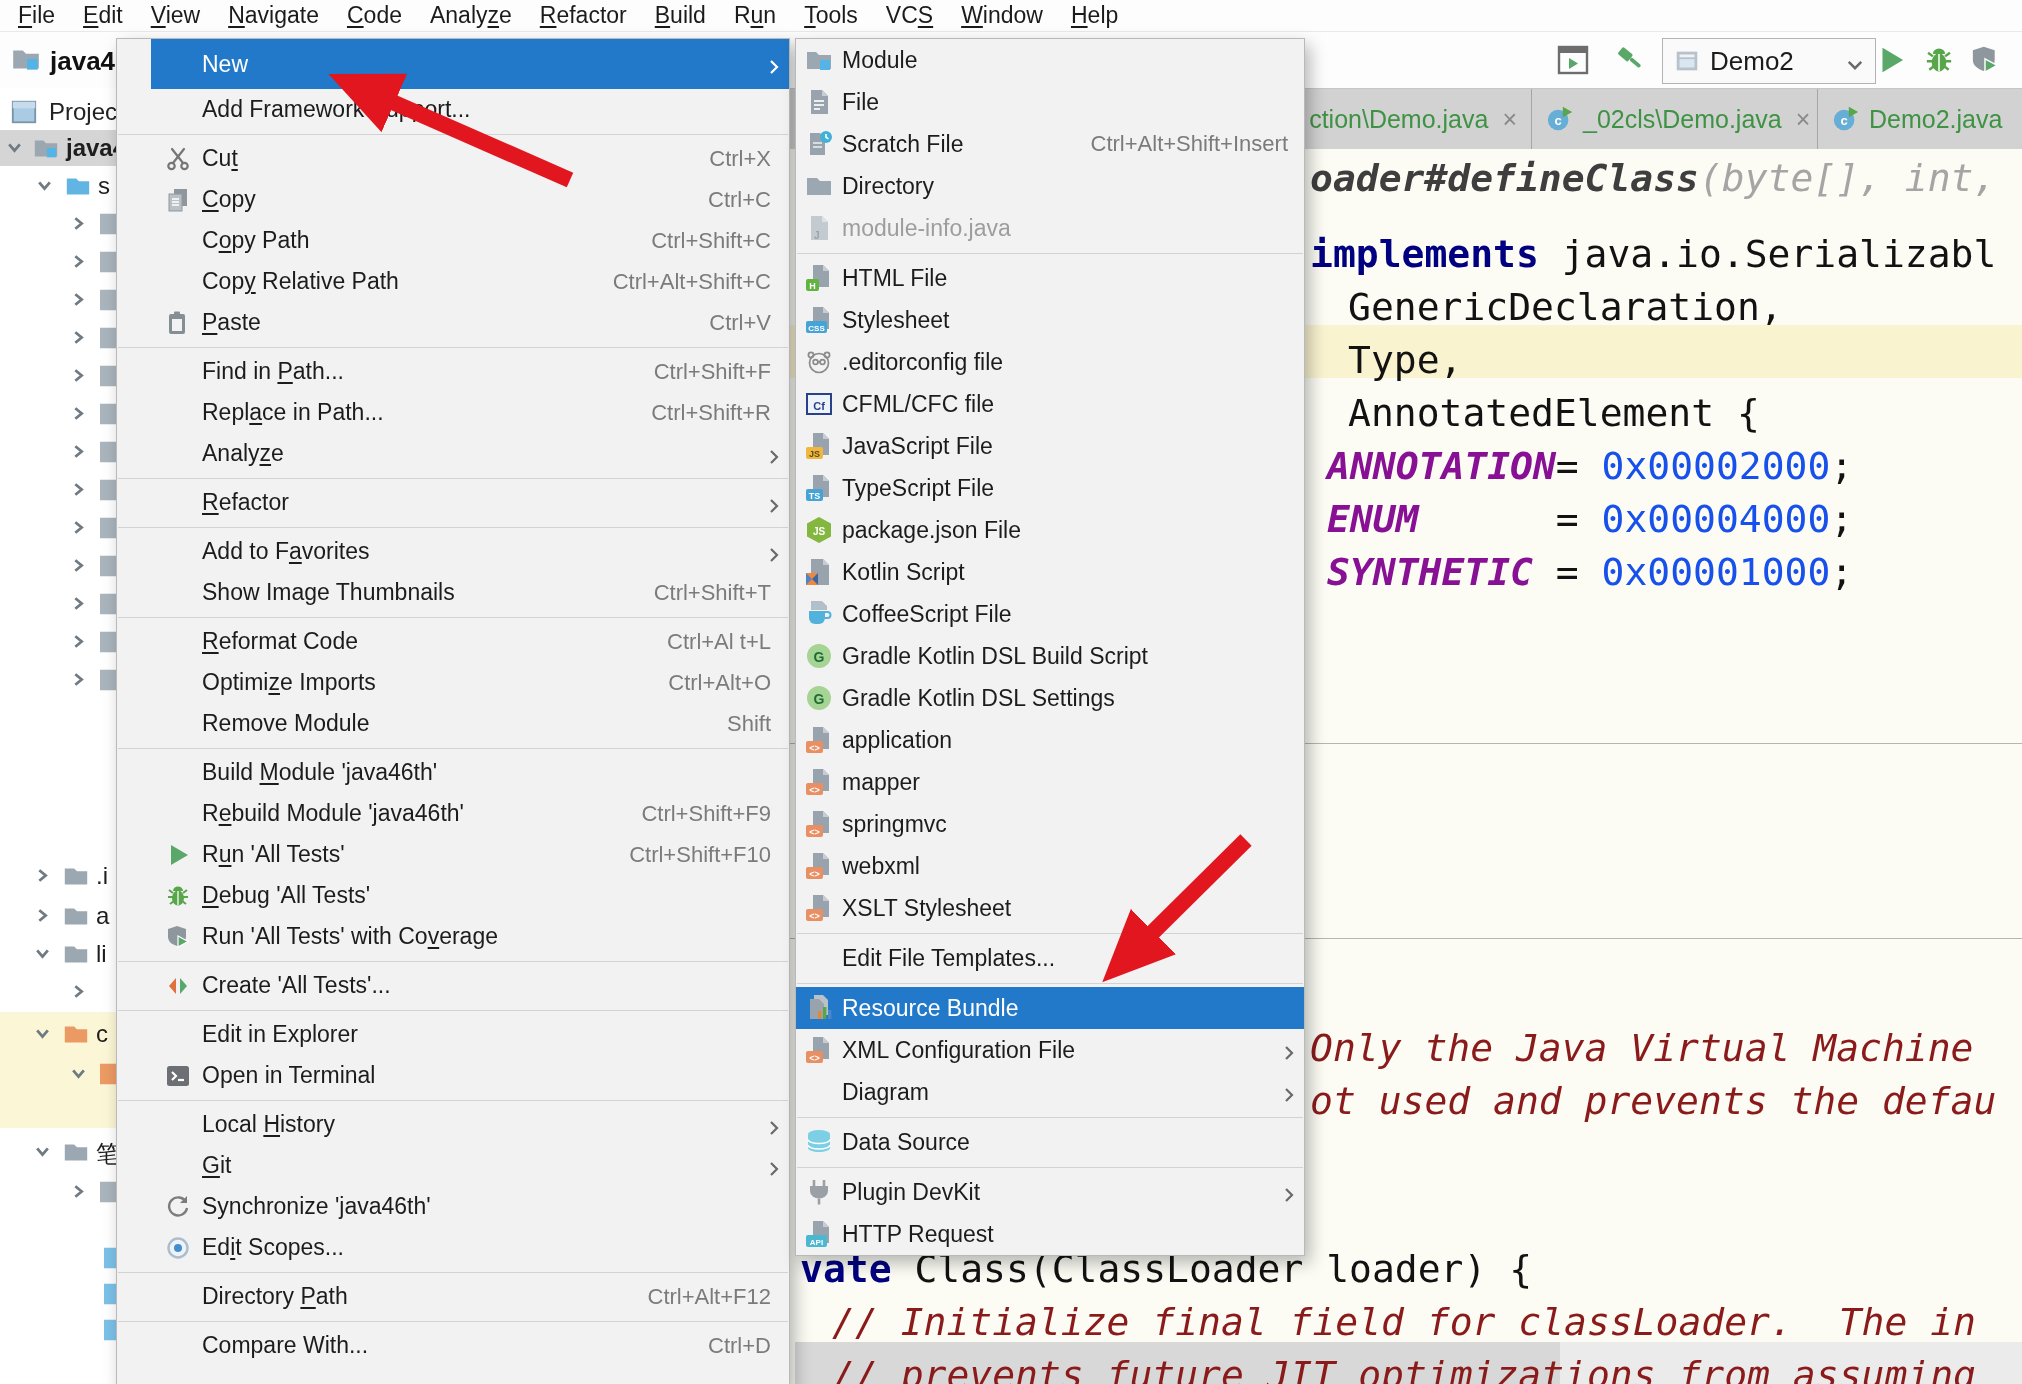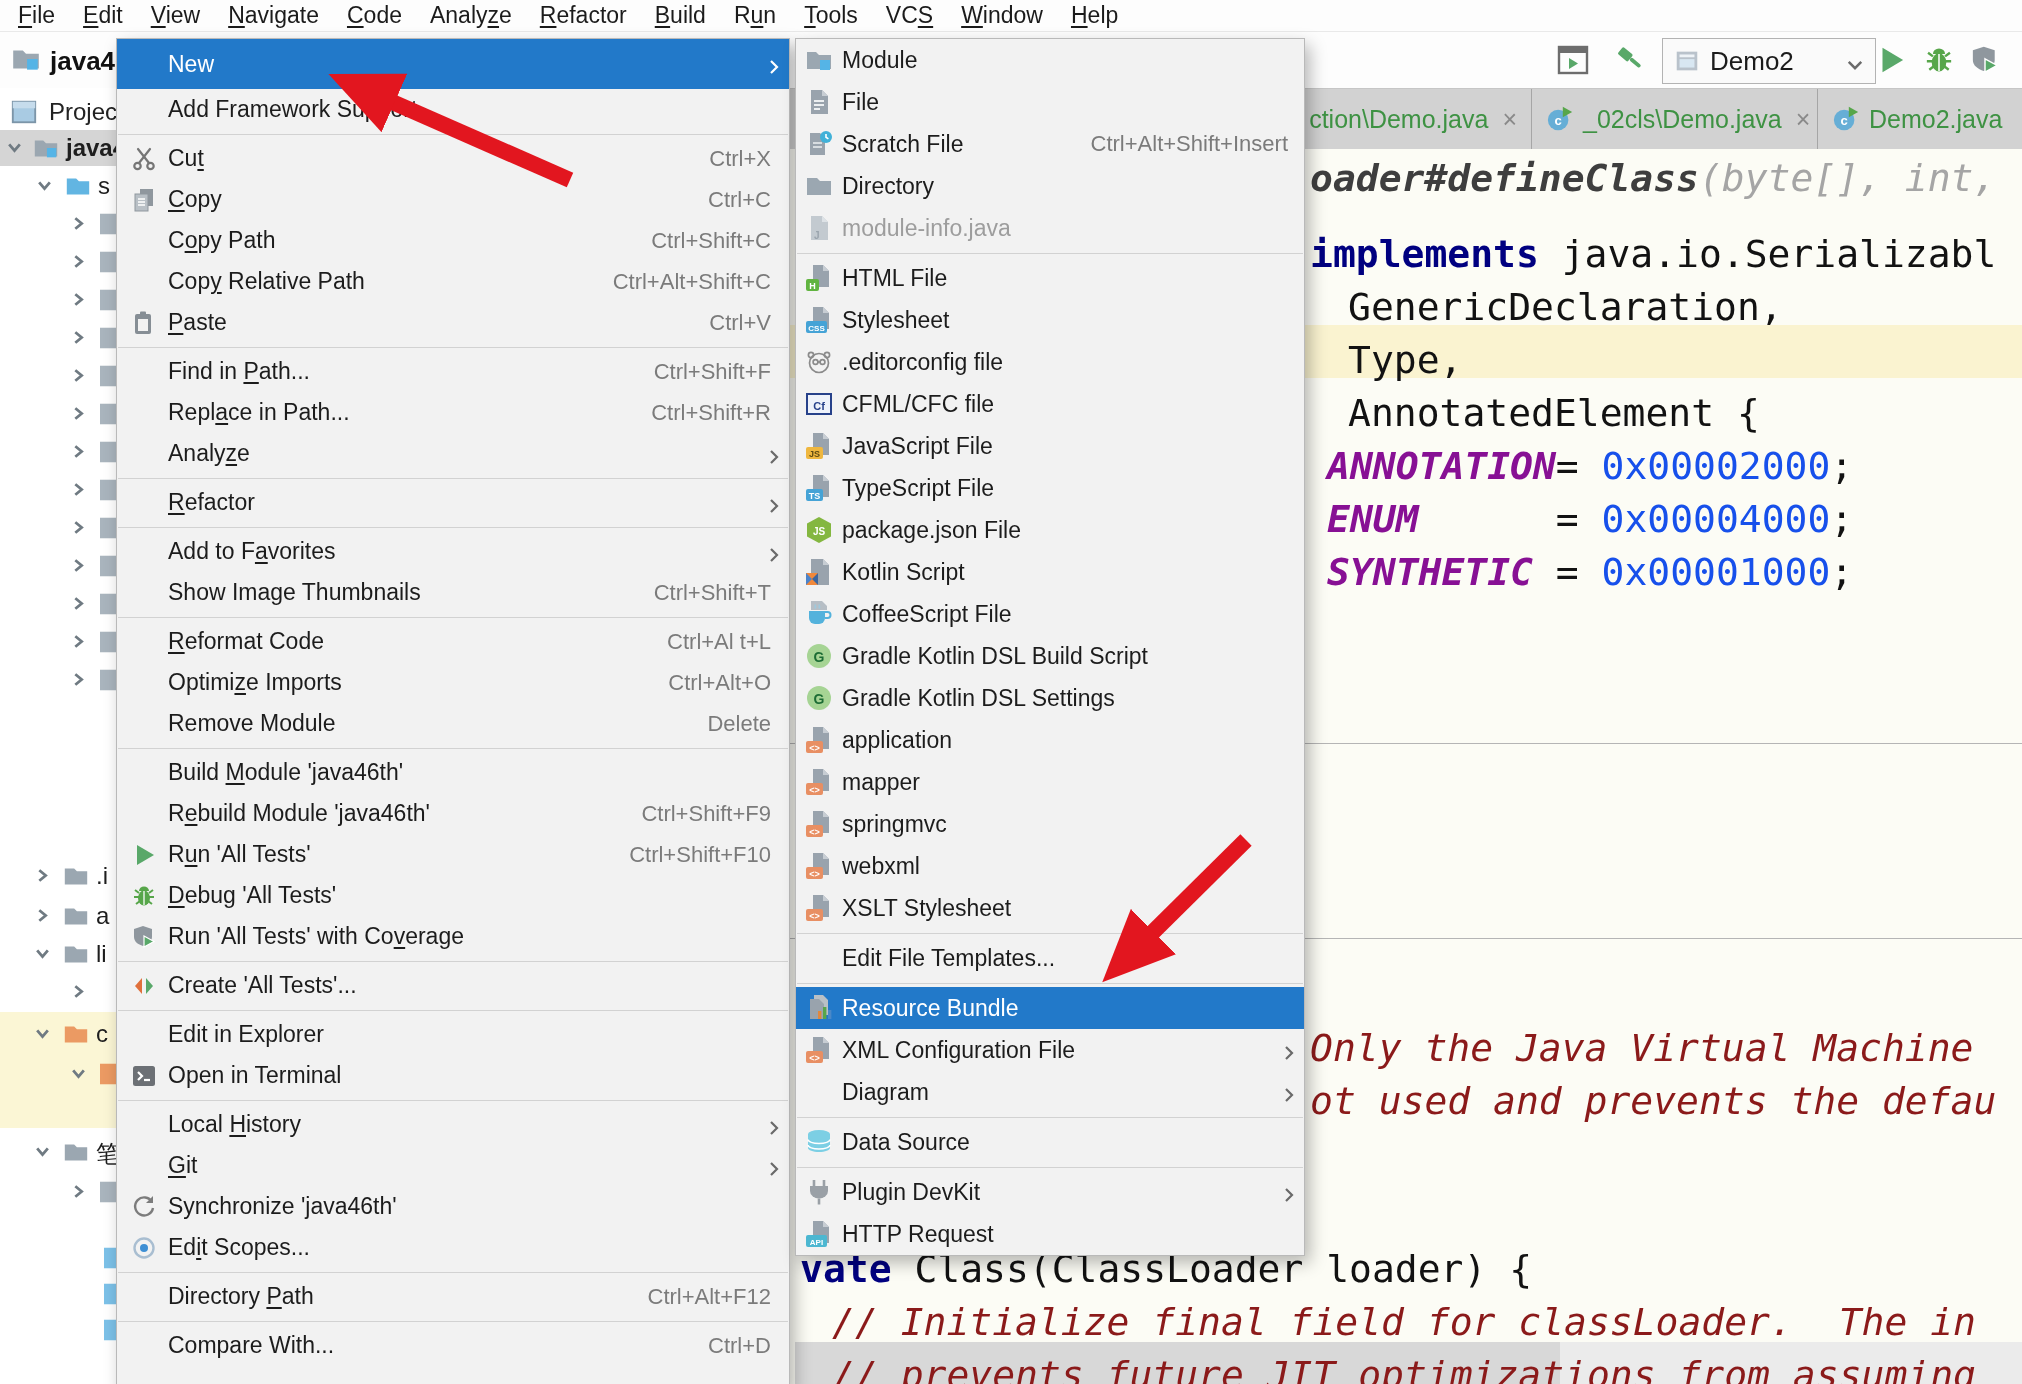--- a/index.html
+++ b/index.html
@@ -66,21 +66,21 @@
   .linehl{position:absolute;left:0;width:1322px;height:53px;background:#faf3d0;}
   .msep{position:absolute;left:0;width:1322px;height:1px;background:#b5b5b5;}
   .band{position:absolute;height:52px;}
 
   
   .popup{position:absolute;background:#f2f2f2;border:1px solid #b9b9b9;
     box-shadow:5px 7px 16px rgba(0,0,0,0.28);box-sizing:border-box;z-index:10;}
   #ctxmenu{left:116px;top:38px;width:674px;height:1352px;}
   #submenu{left:795px;top:38px;width:510px;height:1218px;z-index:11;}
   .cmi{position:relative;height:41px;display:flex;align-items:center;
-    padding:0 18px 0 51px;font-size:23px;color:#1c1c1c;}
+    padding:0 18px 0 51px;font-size:23px;color:#1c1c1c;margin-left:34px;}
   .cmi.tall{height:50px;}
   .smi{position:relative;height:42px;display:flex;align-items:center;
     padding:0 16px 0 46px;font-size:23px;color:#1c1c1c;}
   .cmi .ic{position:absolute;left:13px;top:50%;margin-top:-14px;width:28px;height:28px;}
   .smi .ic{position:absolute;left:8px;top:50%;margin-top:-15px;width:30px;height:30px;}
   .ic svg{width:100%;height:100%;}
   .sc{margin-left:auto;color:#7b7b7b;font-size:22px;white-space:nowrap;}
   .sub{position:absolute;right:9px;top:50%;margin-top:-9px;width:12px;height:18px;color:#6a6a6a;}
   .sub svg{width:100%;height:100%;}
   .cmi.sel,.smi.sel{background:#2279c9;color:#fff;}
@@ -508,21 +508,21 @@
       <div class="cmi">
         <span class="lbl"><u>R</u>eformat Code</span>
         <span class="sc">Ctrl+Al t+L</span>
       </div>
       <div class="cmi">
         <span class="lbl">Optimi<u>z</u>e Imports</span>
         <span class="sc">Ctrl+Alt+O</span>
       </div>
       <div class="cmi">
         <span class="lbl">Remove Module</span>
-        <span class="sc">Delete</span>
+        <span class="sc">Shift</span>
       </div>
       <div class="csep"></div>
       <div class="cmi">
         <span class="lbl">Build <u>M</u>odule 'java46th'</span>
       </div>
       <div class="cmi">
         <span class="lbl">R<u>e</u>build Module 'java46th'</span>
         <span class="sc">Ctrl+Shift+F9</span>
       </div>
       <div class="cmi">

